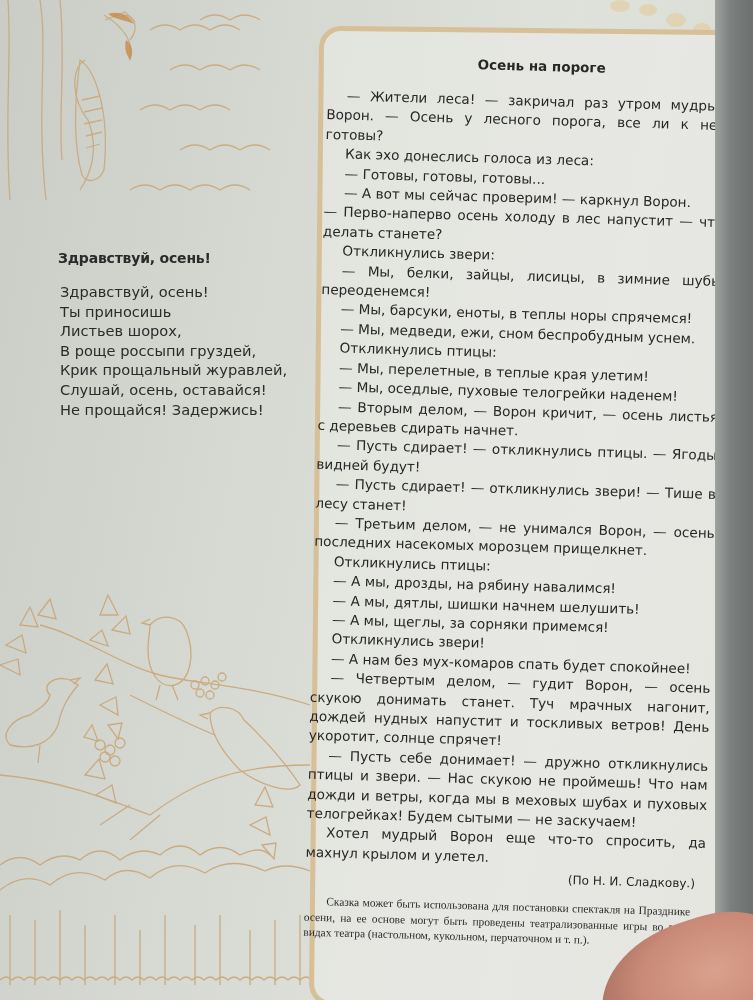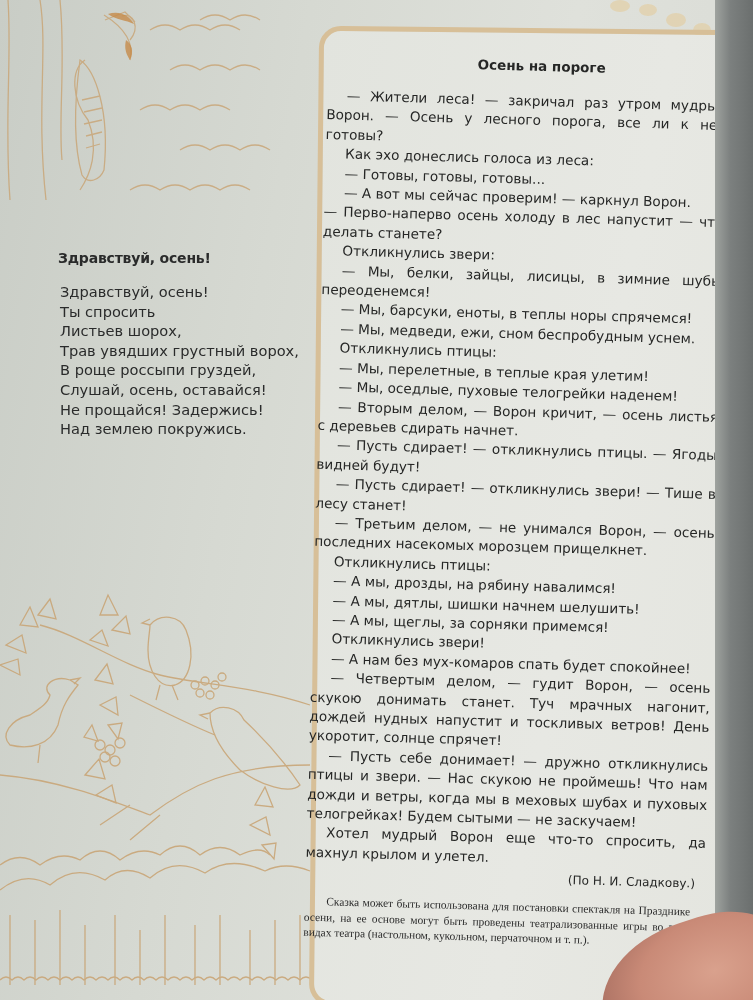--- a/index.html
+++ b/index.html
@@ -76,27 +76,26 @@
       <path d="M200 20 q15 -10 30 0 q15 -10 30 0"></path>
     </g>
     <path d="M108 14 C120 10 130 16 134 24 C126 20 116 20 108 14Z" fill="#c58b4a" opacity="0.8"></path>
     <path d="M126 40 C132 44 134 52 130 60 C126 54 124 48 126 40Z" fill="#c58b4a" opacity="0.8"></path>
   </svg>
 
   <div class="left-column">
     <div class="poem-title">Здравствуй, осень!</div>
     <div>
       <div class="poem-line">Здравствуй, осень!</div>
-      <div class="poem-line">Ты спросить</div>
+      <div class="poem-line">Ты приносишь</div>
       <div class="poem-line">Листьев шорох,</div>
-      <div class="poem-line">Трав увядших грустный ворох,</div>
       <div class="poem-line">В роще россыпи груздей,</div>
+      <div class="poem-line">Крик прощальный журавлей,</div>
       <div class="poem-line">Слушай, осень, оставайся!</div>
       <div class="poem-line">Не прощайся! Задержись!</div>
-      <div class="poem-line">Над землею покружись.</div>
     </div>
   </div>
 
   <svg class="illustration" style="left:0;top:585px" width="315" height="415" viewBox="0 0 315 415">
     <g fill="none" stroke="#c9a678" stroke-width="1.3" opacity="0.9">
 
       <path d="M0 190 C60 195 110 215 150 230 C190 200 230 180 310 180"></path>
       <path d="M40 40 C80 50 120 80 160 90 C200 100 250 100 310 120"></path>
       <path d="M130 110 C160 125 190 140 215 150"></path>
       <path d="M100 240 L130 220 M130 255 L160 230"></path>

